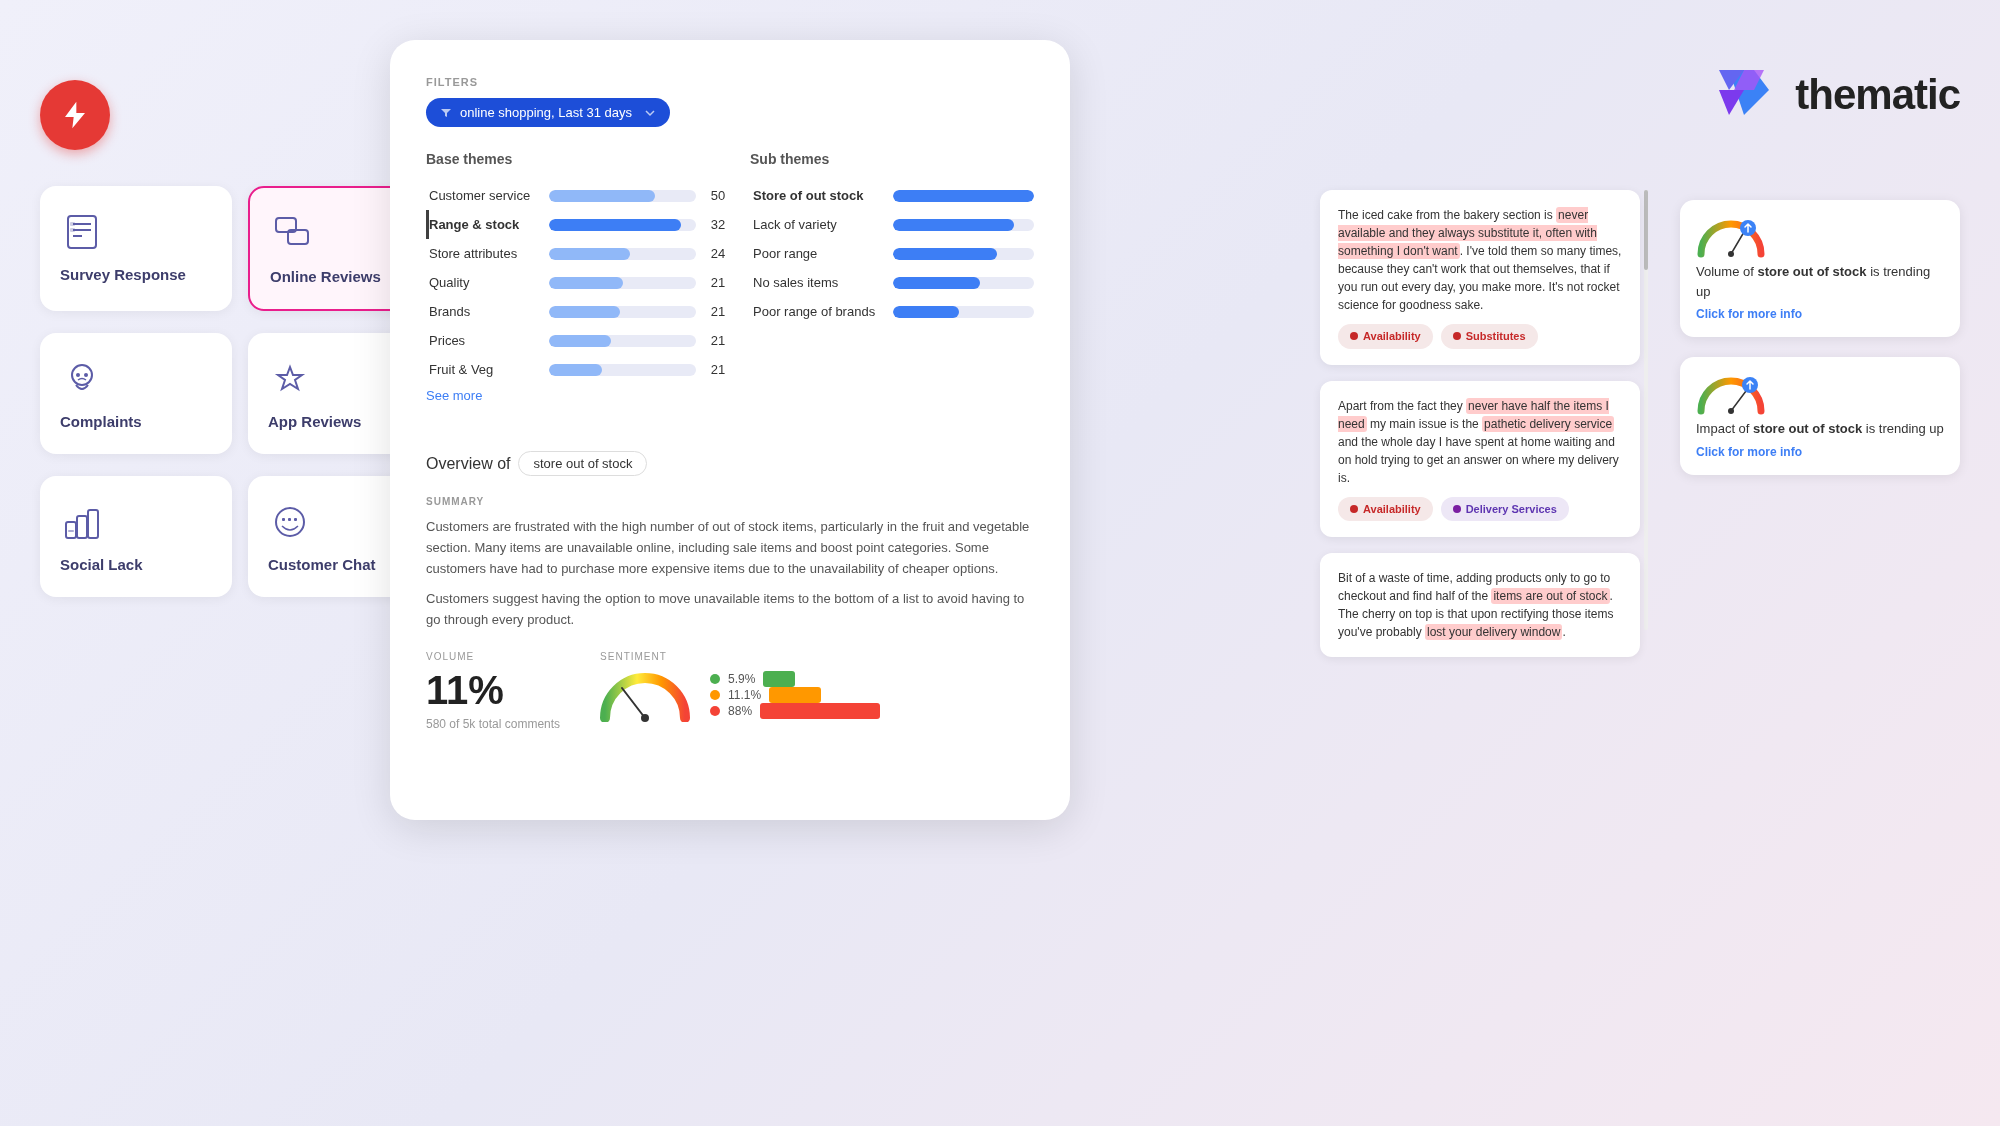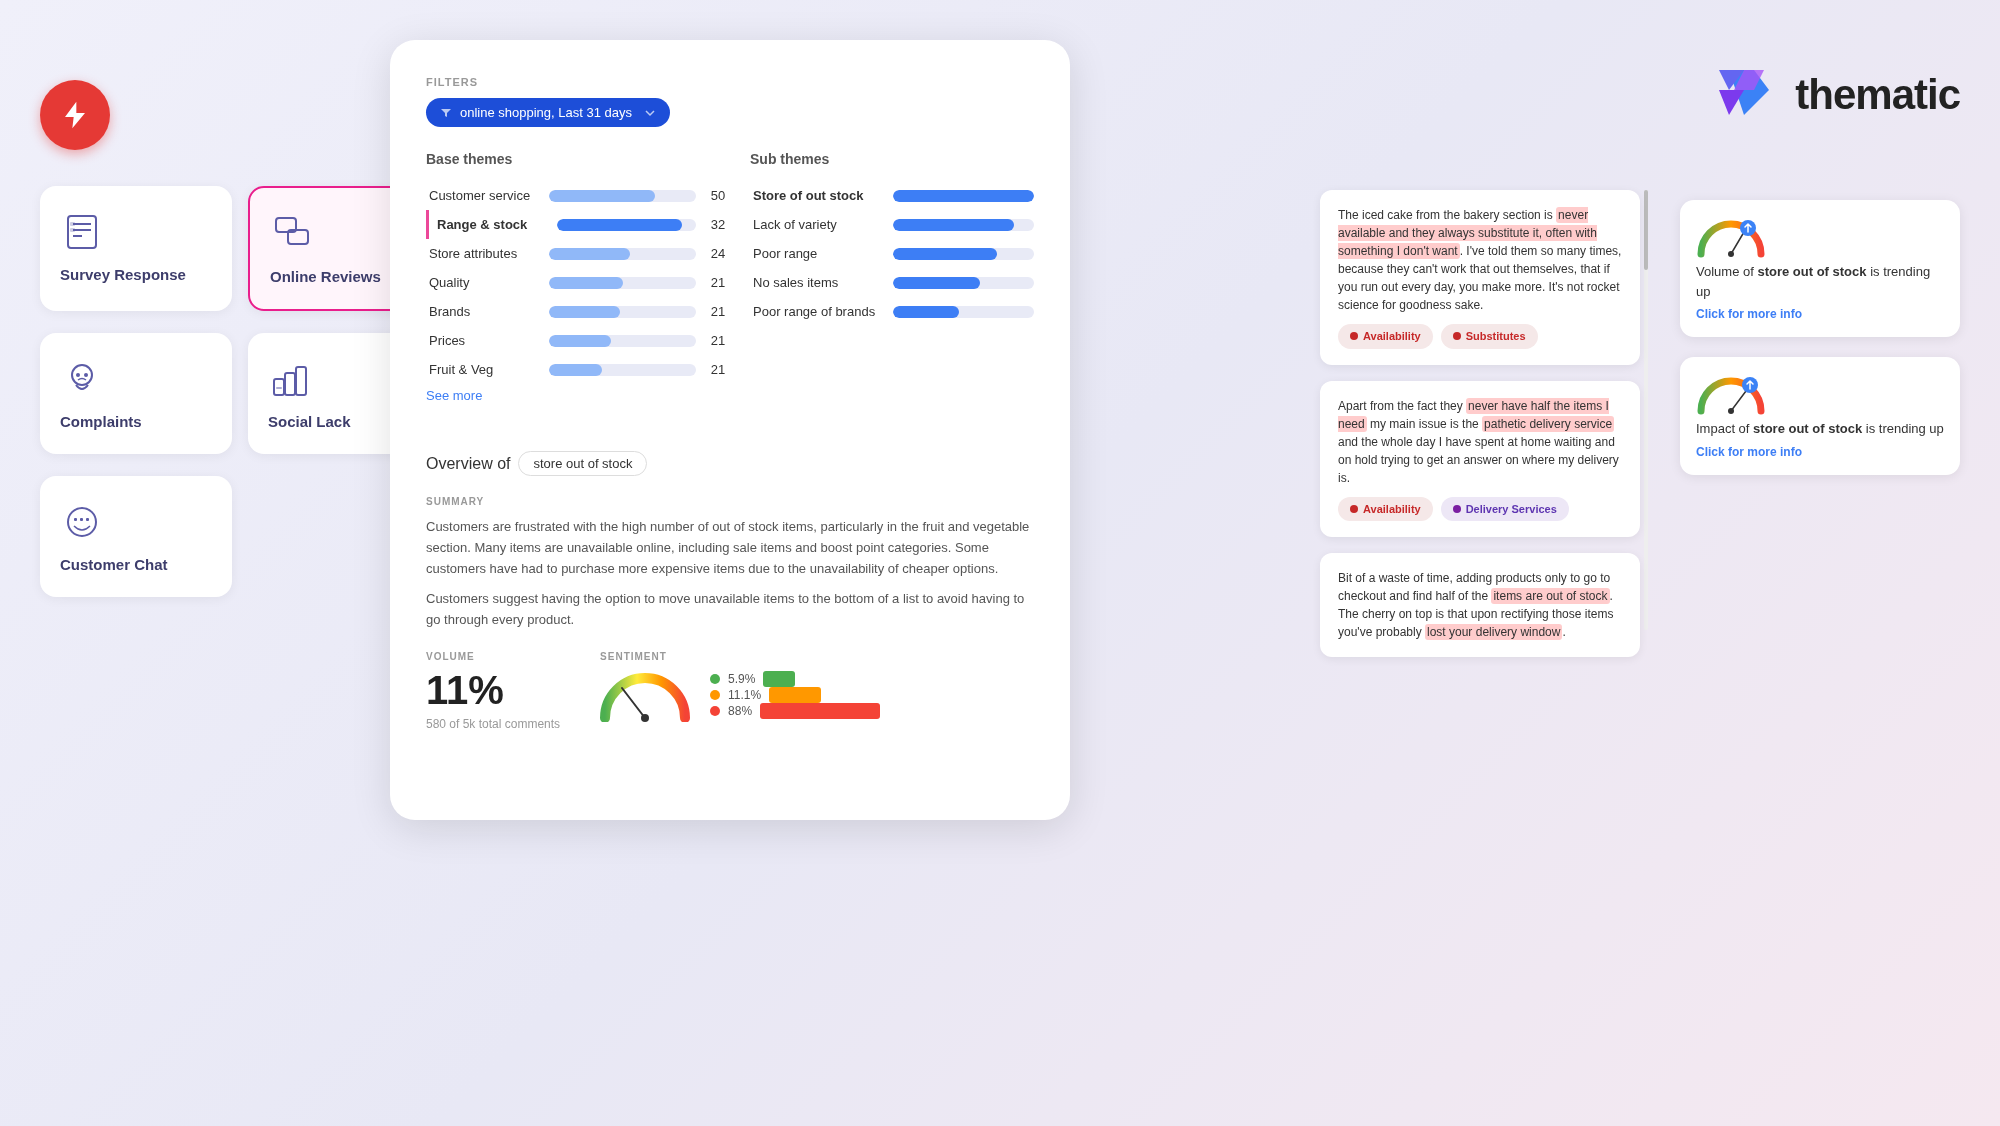--- a/index.html
+++ b/index.html
@@ -123,22 +123,21 @@
 
     .theme-row {
       display: flex;
       align-items: center;
       padding: 7px 0;
       gap: 10px;
       border-left: 3px solid transparent;
     }
 
     .theme-row.selected {
-      border-left: 3px solid #ec4899;
-      padding-left: 8px;
+      border-left: 3px solid #404040;
     }
 
     .theme-name {
       font-size: 13px;
       color: #333;
       width: 110px;
       flex-shrink: 0;
     }
 
     .theme-name.selected-text { font-weight: 600; }
@@ -222,21 +221,21 @@
 
     .stats-row {
       display: flex;
       gap: 40px;
       margin-top: 20px;
     }
 
     .volume-block {}
     .volume-label {
       font-size: 10px;
-      font-weight: 700;
+      font-weight: 400;
       color: #999;
       letter-spacing: 1px;
       margin-bottom: 6px;
     }
 
     .volume-number {
       font-size: 40px;
       font-weight: 700;
       color: #222;
     }
@@ -460,20 +459,26 @@
       <svg class="card-icon" viewBox="0 0 44 44" fill="none">
         <circle cx="22" cy="18" r="10" stroke="#5c5ca7" stroke-width="2" fill="none"></circle>
         <path d="M16 28 Q22 36 28 28" stroke="#5c5ca7" stroke-width="2" fill="none"></path>
         <circle cx="18" cy="18" r="2" fill="#5c5ca7"></circle>
         <circle cx="26" cy="18" r="2" fill="#5c5ca7"></circle>
         <path d="M18 23 Q22 20 26 23" stroke="#5c5ca7" stroke-width="1.5" fill="none"></path>
       </svg>
       <span class="card-label">Complaints</span>
     </div>
 
+    <div class="card">
+      <svg class="card-icon" viewBox="0 0 44 44" fill="none">
+        <polygon points="22,10 25,18 34,18 27,23 30,32 22,27 14,32 17,23 10,18 19,18" stroke="#5c5ca7" stroke-width="2" fill="none"></polygon>
+      </svg>
+      <span class="card-label">App Reviews</span>
+    </div>
 
     <div class="card">
       <svg class="card-icon" viewBox="0 0 44 44" fill="none">
         <rect x="6" y="22" width="10" height="16" rx="2" stroke="#5c5ca7" stroke-width="2" fill="none"></rect>
         <rect x="17" y="16" width="10" height="22" rx="2" stroke="#5c5ca7" stroke-width="2" fill="none"></rect>
         <rect x="28" y="10" width="10" height="28" rx="2" stroke="#5c5ca7" stroke-width="2" fill="none"></rect>
         <rect x="8" y="30" width="6" height="2" rx="1" fill="#5c5ca7" opacity="0.5"></rect>
       </svg>
       <span class="card-label">Social Lack</span>
     </div>

